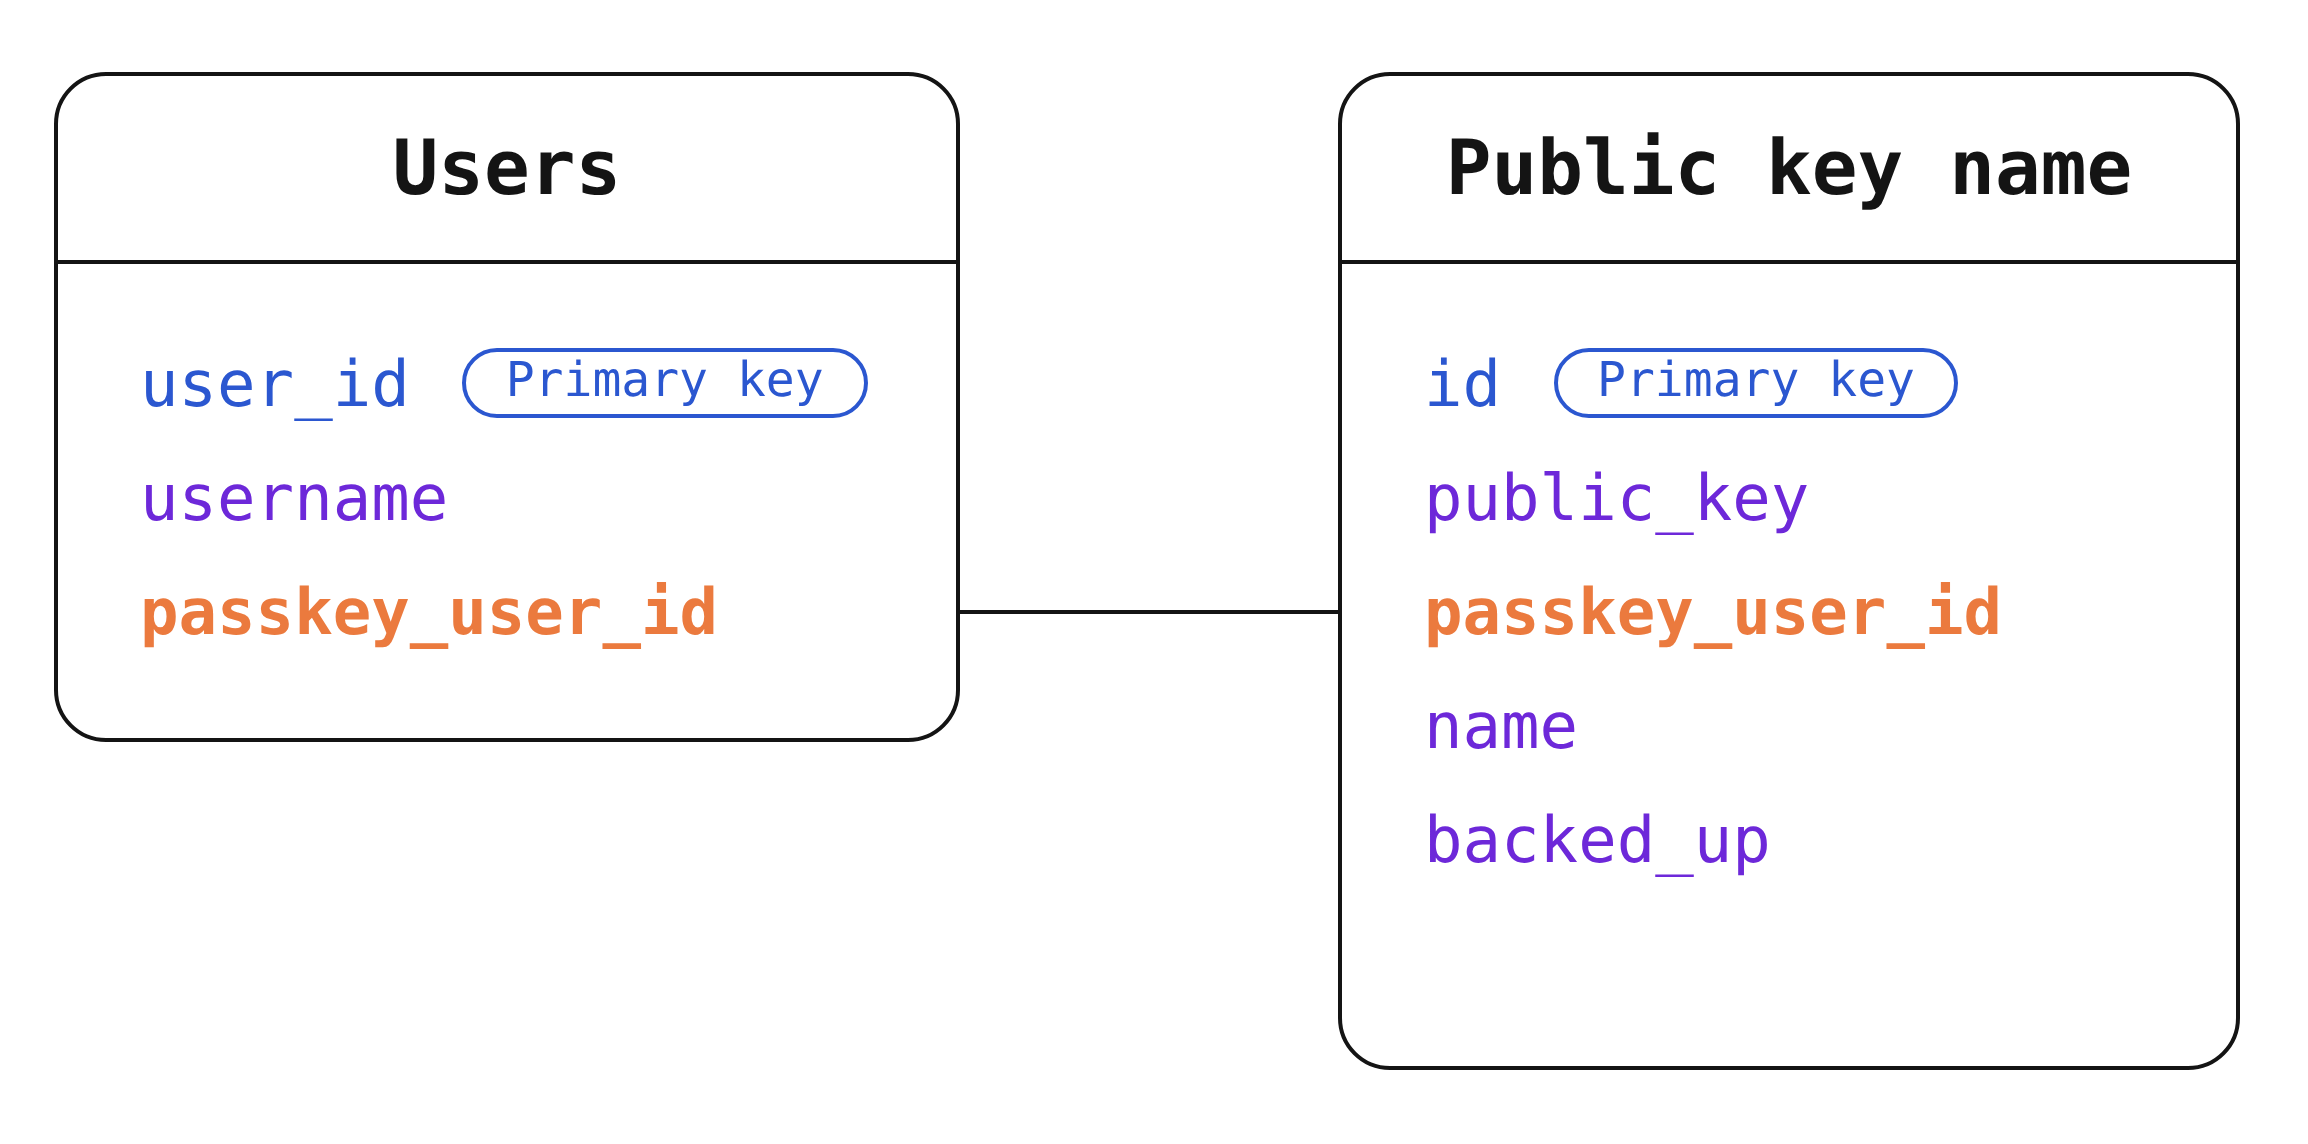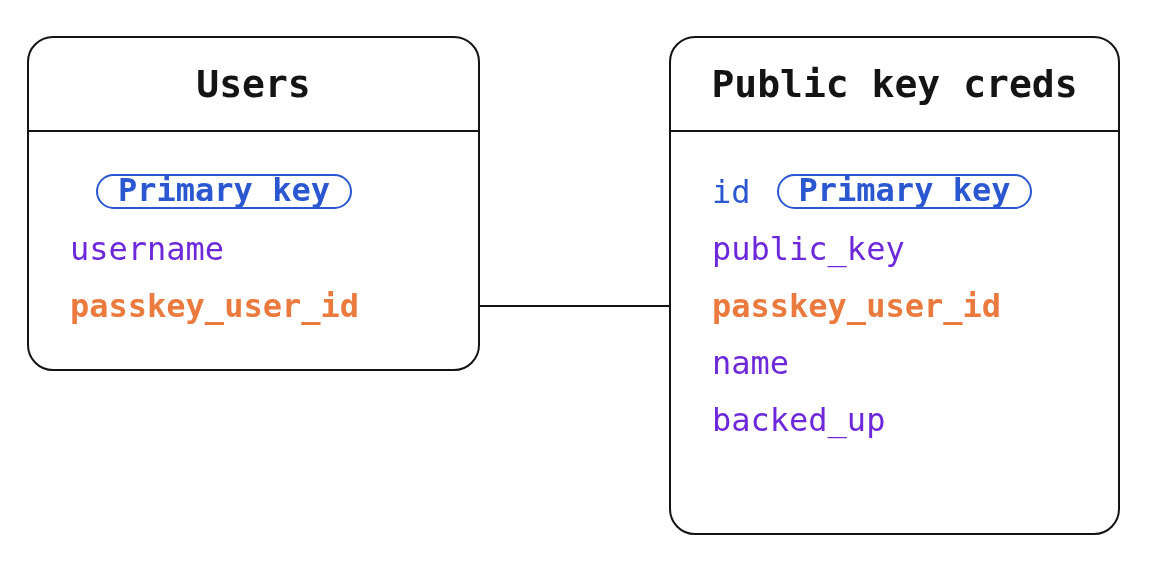--- a/index.html
+++ b/index.html
@@ -60,22 +60,22 @@
   }
   .c-blue   { color: #2b57d0; }
   .c-orange { color: #eb7a3e; font-weight: bold; }
   .badge {
     display: inline-block;
     margin-left: 26px;
     border: 2px solid #2b57d0;
     border-radius: 999px;
     padding: 0 20px 2px 20px;
     line-height: 29px;
-    font-size: 32px;
-    font-weight: bold;
+    font-size: 24px;
+    font-weight: normal;
     color: #2b57d0;
     background: #ffffff;
   }
   .connector {
     position: absolute;
     left: 479px;
     top: 305px;
     width: 192px;
     height: 2px;
     background: #141414;
@@ -83,35 +83,36 @@
 </style>
 </head>
 <body>
 
 <div class="canvas">
 
   <div class="entity entity-users">
     <div class="entity-title">Users</div>
     <div class="entity-fields">
       <div class="field-row">
+        <span class="field-label c-blue">user_id</span>
         <span class="badge">Primary key</span>
       </div>
       <div class="field-row">
         <span class="field-label">username</span>
       </div>
       <div class="field-row">
         <span class="field-label c-orange">passkey_user_id</span>
       </div>
     </div>
   </div>
 
   <div class="connector"></div>
 
   <div class="entity entity-creds">
-    <div class="entity-title">Public key creds</div>
+    <div class="entity-title">Public key name</div>
     <div class="entity-fields">
       <div class="field-row">
         <span class="field-label c-blue">id</span>
         <span class="badge">Primary key</span>
       </div>
       <div class="field-row">
         <span class="field-label">public_key</span>
       </div>
       <div class="field-row">
         <span class="field-label c-orange">passkey_user_id</span>

